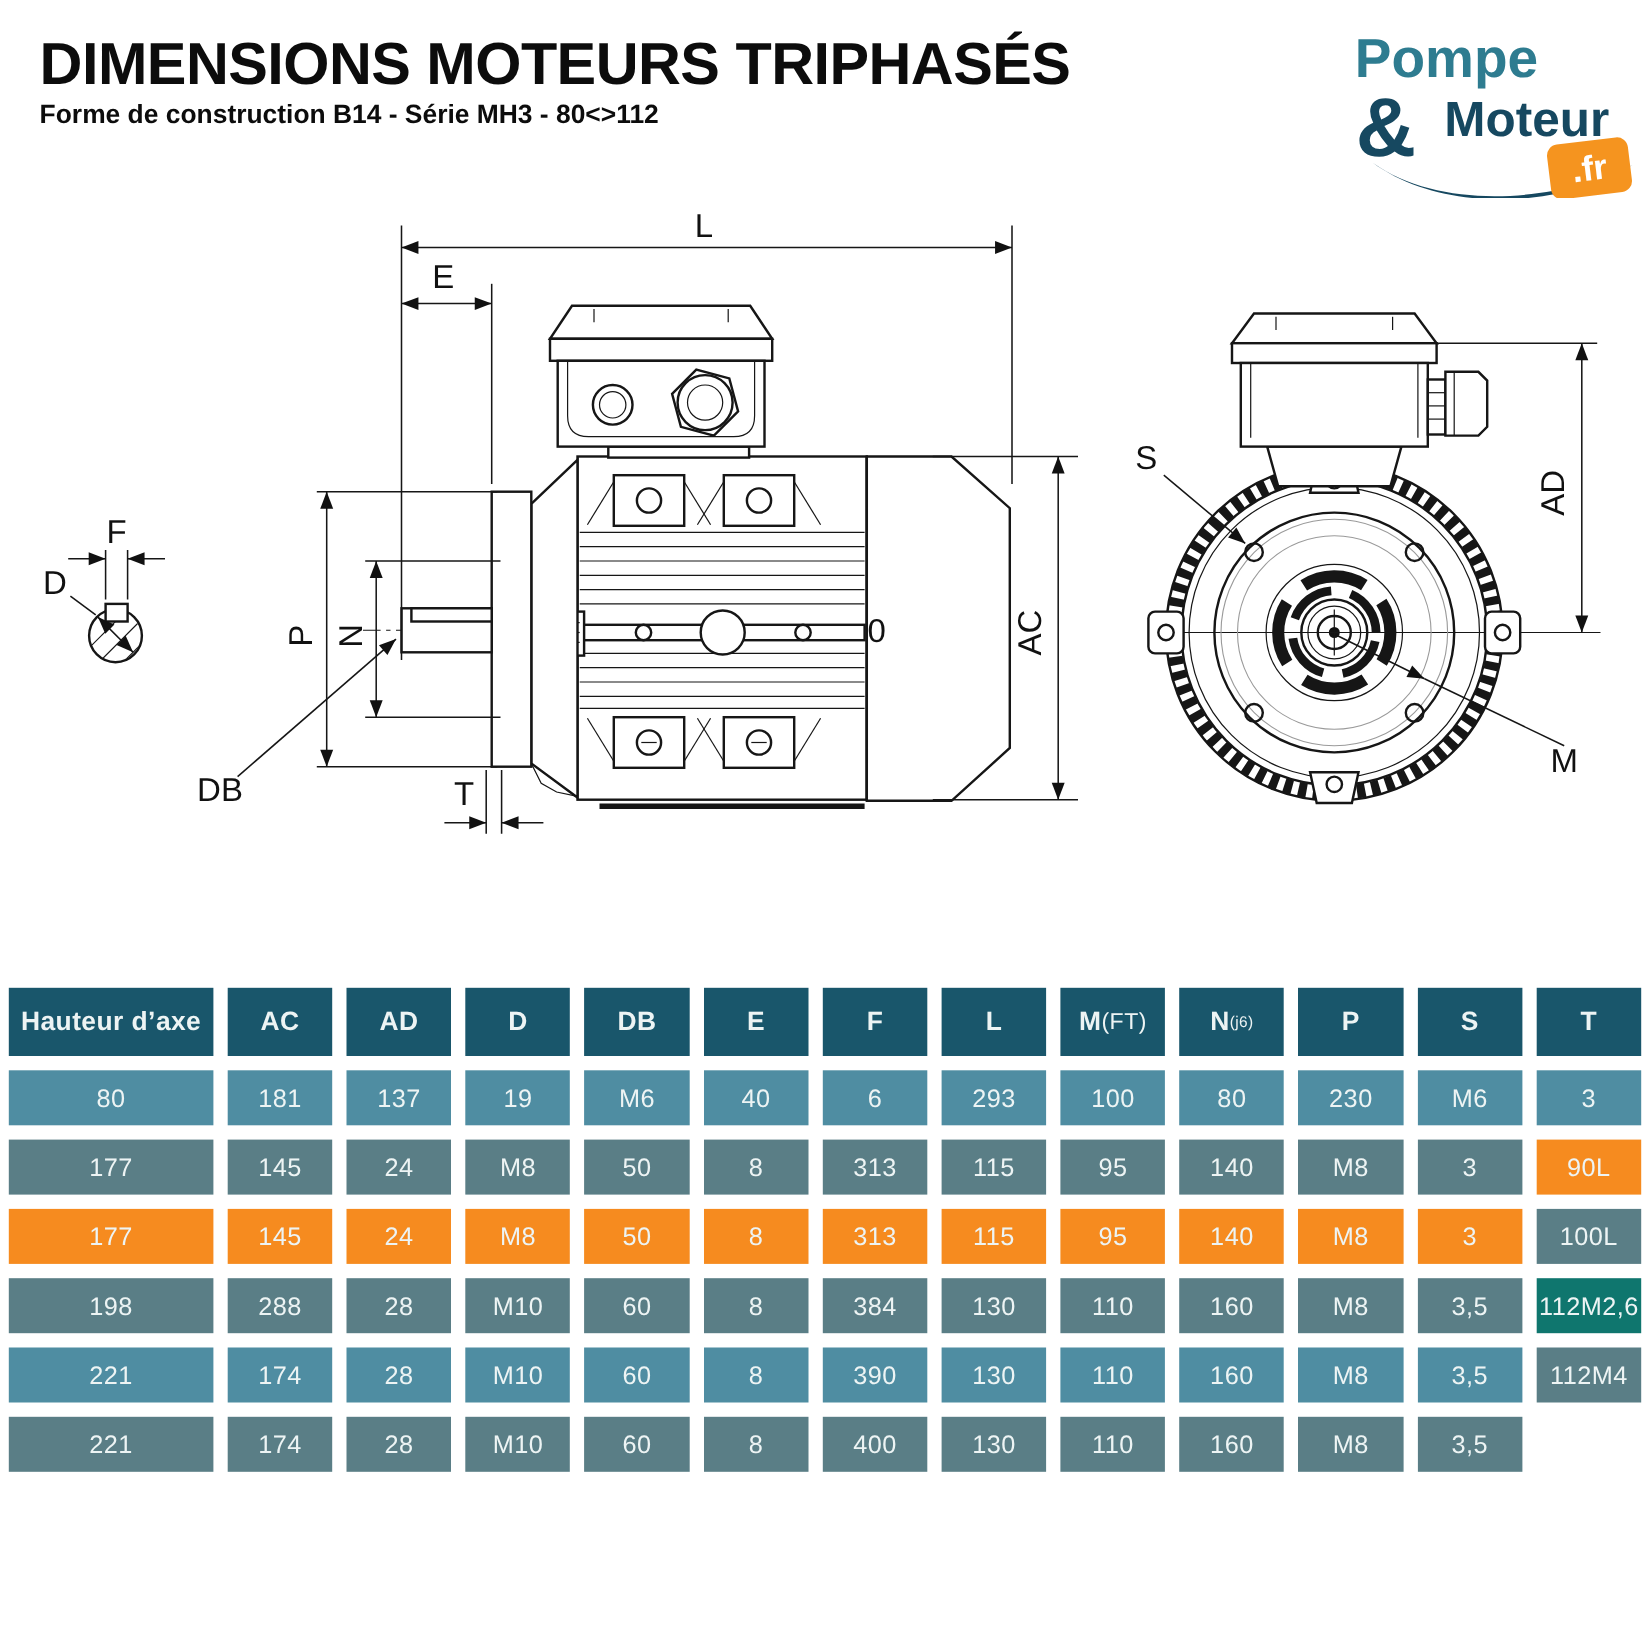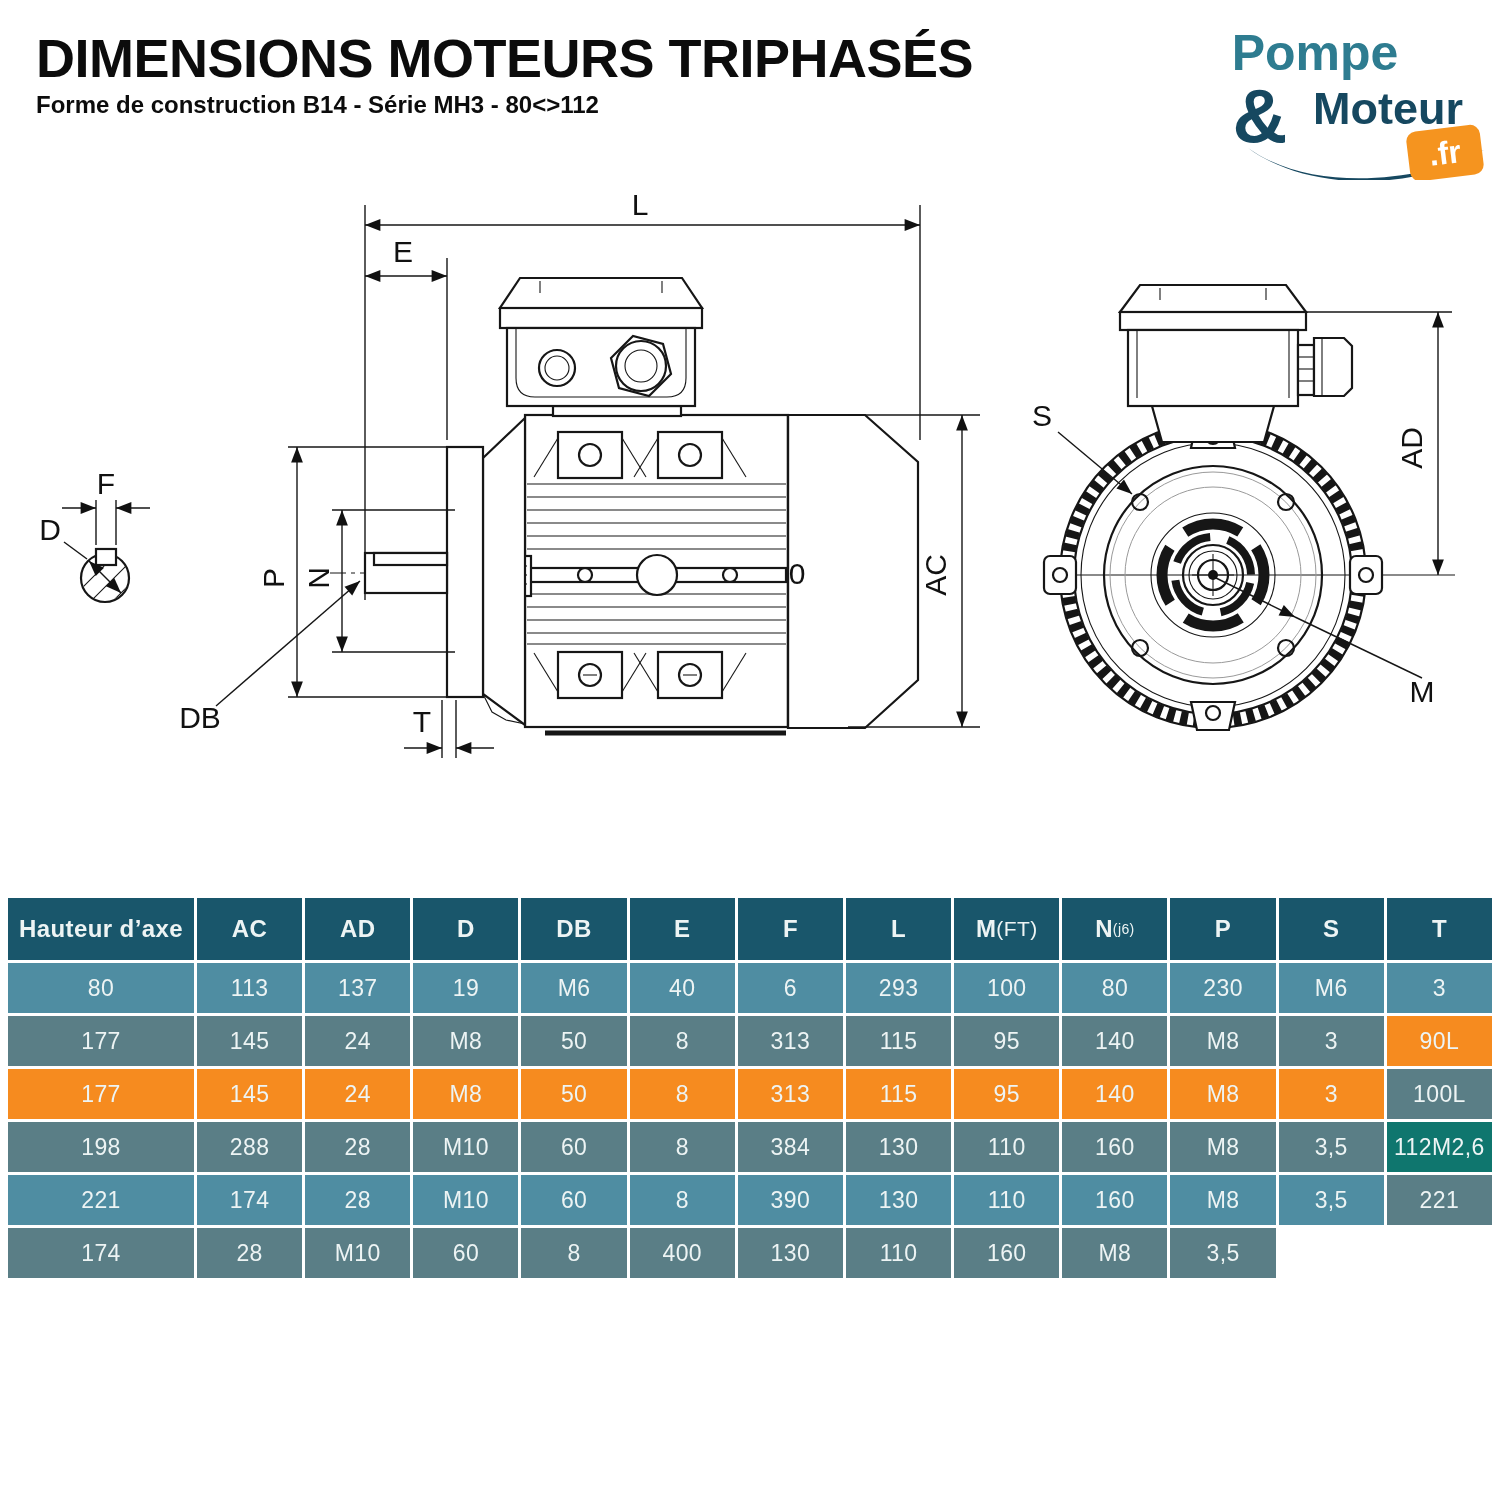--- a/index.html
+++ b/index.html
@@ -8,21 +8,21 @@
     font-family:"Liberation Sans",sans-serif;overflow:hidden;color:#111;
   }
   .hdr-block{position:absolute;left:36px;top:30px;}
   .title{font-size:54px;font-weight:800;letter-spacing:-0.5px;color:#0c0c0c;line-height:1.05;}
   .subtitle{font-size:24px;font-weight:600;color:#0c0c0c;margin-top:4px;}
   .logo{position:absolute;left:1150px;top:10px;}
   .diagram{position:absolute;left:0;top:185px;}
   .dims-table{
     position:absolute;left:8px;top:898px;width:1484px;
     display:grid;grid-template-columns:186px repeat(12,1fr);
-    grid-template-rows:62px repeat(6,50px);gap:3px;background:#ffffff;
+    grid-template-rows:62px repeat(6,50px);gap:13px;background:#ffffff;
   }
   .cell{display:flex;align-items:center;justify-content:center;
     font-size:23px;letter-spacing:.4px;font-weight:400;}
   .cell.hdr{font-size:24px;}
   
   .ln{stroke:#161616;stroke-width:2.2;fill:none;}
   .lnf{stroke:#161616;stroke-width:2.2;fill:#ffffff;}
   .thin{stroke:#161616;stroke-width:1.1;fill:none;}
   .gray{stroke:#9a9a9a;stroke-width:1;fill:none;}
   .dim{stroke:#161616;stroke-width:1.4;fill:none;}
@@ -289,21 +289,21 @@
     <div class="cell hdr" style="background: rgb(25, 86, 107); color: rgb(237, 244, 244);">
       <span style="font-weight: 700;">P</span>
     </div>
     <div class="cell hdr" style="background: rgb(25, 86, 107); color: rgb(237, 244, 244);">
       <span style="font-weight: 700;">S</span>
     </div>
     <div class="cell hdr" style="background: rgb(25, 86, 107); color: rgb(237, 244, 244);">
       <span style="font-weight: 700;">T</span>
     </div>
     <div class="cell" style="background: rgb(79, 141, 162); color: rgb(237, 244, 244);">80</div>
-    <div class="cell" style="background: rgb(79, 141, 162); color: rgb(237, 244, 244);">113</div>
+    <div class="cell" style="background: rgb(79, 141, 162); color: rgb(237, 244, 244);">181</div>
     <div class="cell" style="background: rgb(79, 141, 162); color: rgb(237, 244, 244);">137</div>
     <div class="cell" style="background: rgb(79, 141, 162); color: rgb(237, 244, 244);">19</div>
     <div class="cell" style="background: rgb(79, 141, 162); color: rgb(237, 244, 244);">M6</div>
     <div class="cell" style="background: rgb(79, 141, 162); color: rgb(237, 244, 244);">40</div>
     <div class="cell" style="background: rgb(79, 141, 162); color: rgb(237, 244, 244);">6</div>
     <div class="cell" style="background: rgb(79, 141, 162); color: rgb(237, 244, 244);">293</div>
     <div class="cell" style="background: rgb(79, 141, 162); color: rgb(237, 244, 244);">100</div>
     <div class="cell" style="background: rgb(79, 141, 162); color: rgb(237, 244, 244);">80</div>
     <div class="cell" style="background: rgb(79, 141, 162); color: rgb(237, 244, 244);">230</div>
     <div class="cell" style="background: rgb(79, 141, 162); color: rgb(237, 244, 244);">M6</div>
@@ -352,20 +352,21 @@
     <div class="cell" style="background: rgb(79, 141, 162); color: rgb(237, 244, 244);">28</div>
     <div class="cell" style="background: rgb(79, 141, 162); color: rgb(237, 244, 244);">M10</div>
     <div class="cell" style="background: rgb(79, 141, 162); color: rgb(237, 244, 244);">60</div>
     <div class="cell" style="background: rgb(79, 141, 162); color: rgb(237, 244, 244);">8</div>
     <div class="cell" style="background: rgb(79, 141, 162); color: rgb(237, 244, 244);">390</div>
     <div class="cell" style="background: rgb(79, 141, 162); color: rgb(237, 244, 244);">130</div>
     <div class="cell" style="background: rgb(79, 141, 162); color: rgb(237, 244, 244);">110</div>
     <div class="cell" style="background: rgb(79, 141, 162); color: rgb(237, 244, 244);">160</div>
     <div class="cell" style="background: rgb(79, 141, 162); color: rgb(237, 244, 244);">M8</div>
     <div class="cell" style="background: rgb(79, 141, 162); color: rgb(237, 244, 244);">3,5</div>
+    <div class="cell" style="background: rgb(90, 126, 134); color: rgb(237, 244, 244);">112M4</div>
     <div class="cell" style="background: rgb(90, 126, 134); color: rgb(237, 244, 244);">221</div>
     <div class="cell" style="background: rgb(90, 126, 134); color: rgb(237, 244, 244);">174</div>
     <div class="cell" style="background: rgb(90, 126, 134); color: rgb(237, 244, 244);">28</div>
     <div class="cell" style="background: rgb(90, 126, 134); color: rgb(237, 244, 244);">M10</div>
     <div class="cell" style="background: rgb(90, 126, 134); color: rgb(237, 244, 244);">60</div>
     <div class="cell" style="background: rgb(90, 126, 134); color: rgb(237, 244, 244);">8</div>
     <div class="cell" style="background: rgb(90, 126, 134); color: rgb(237, 244, 244);">400</div>
     <div class="cell" style="background: rgb(90, 126, 134); color: rgb(237, 244, 244);">130</div>
     <div class="cell" style="background: rgb(90, 126, 134); color: rgb(237, 244, 244);">110</div>
     <div class="cell" style="background: rgb(90, 126, 134); color: rgb(237, 244, 244);">160</div>

